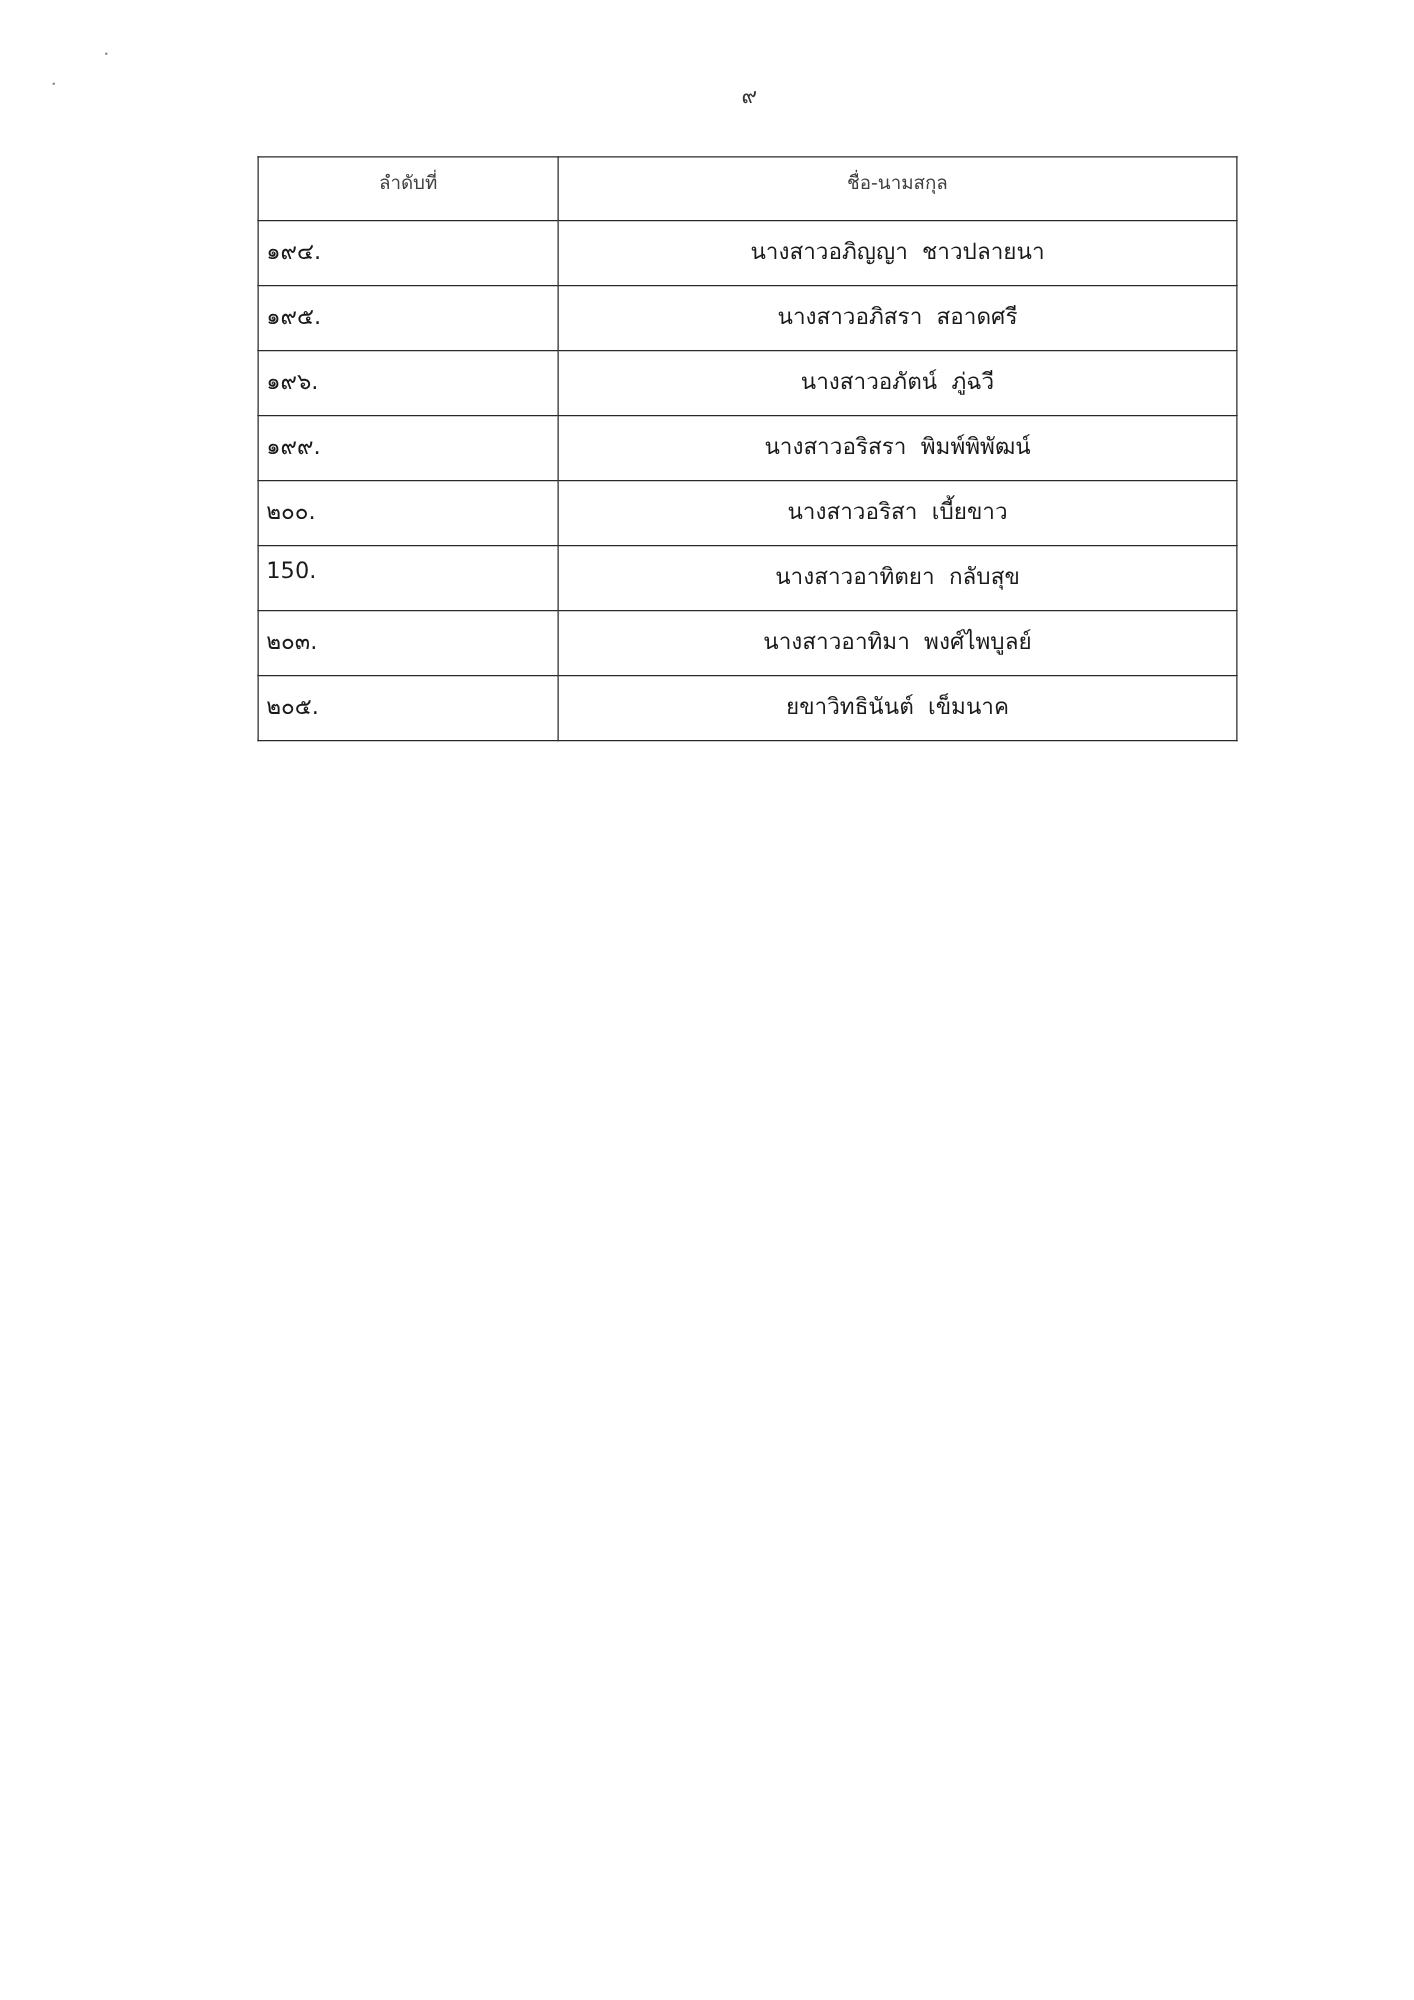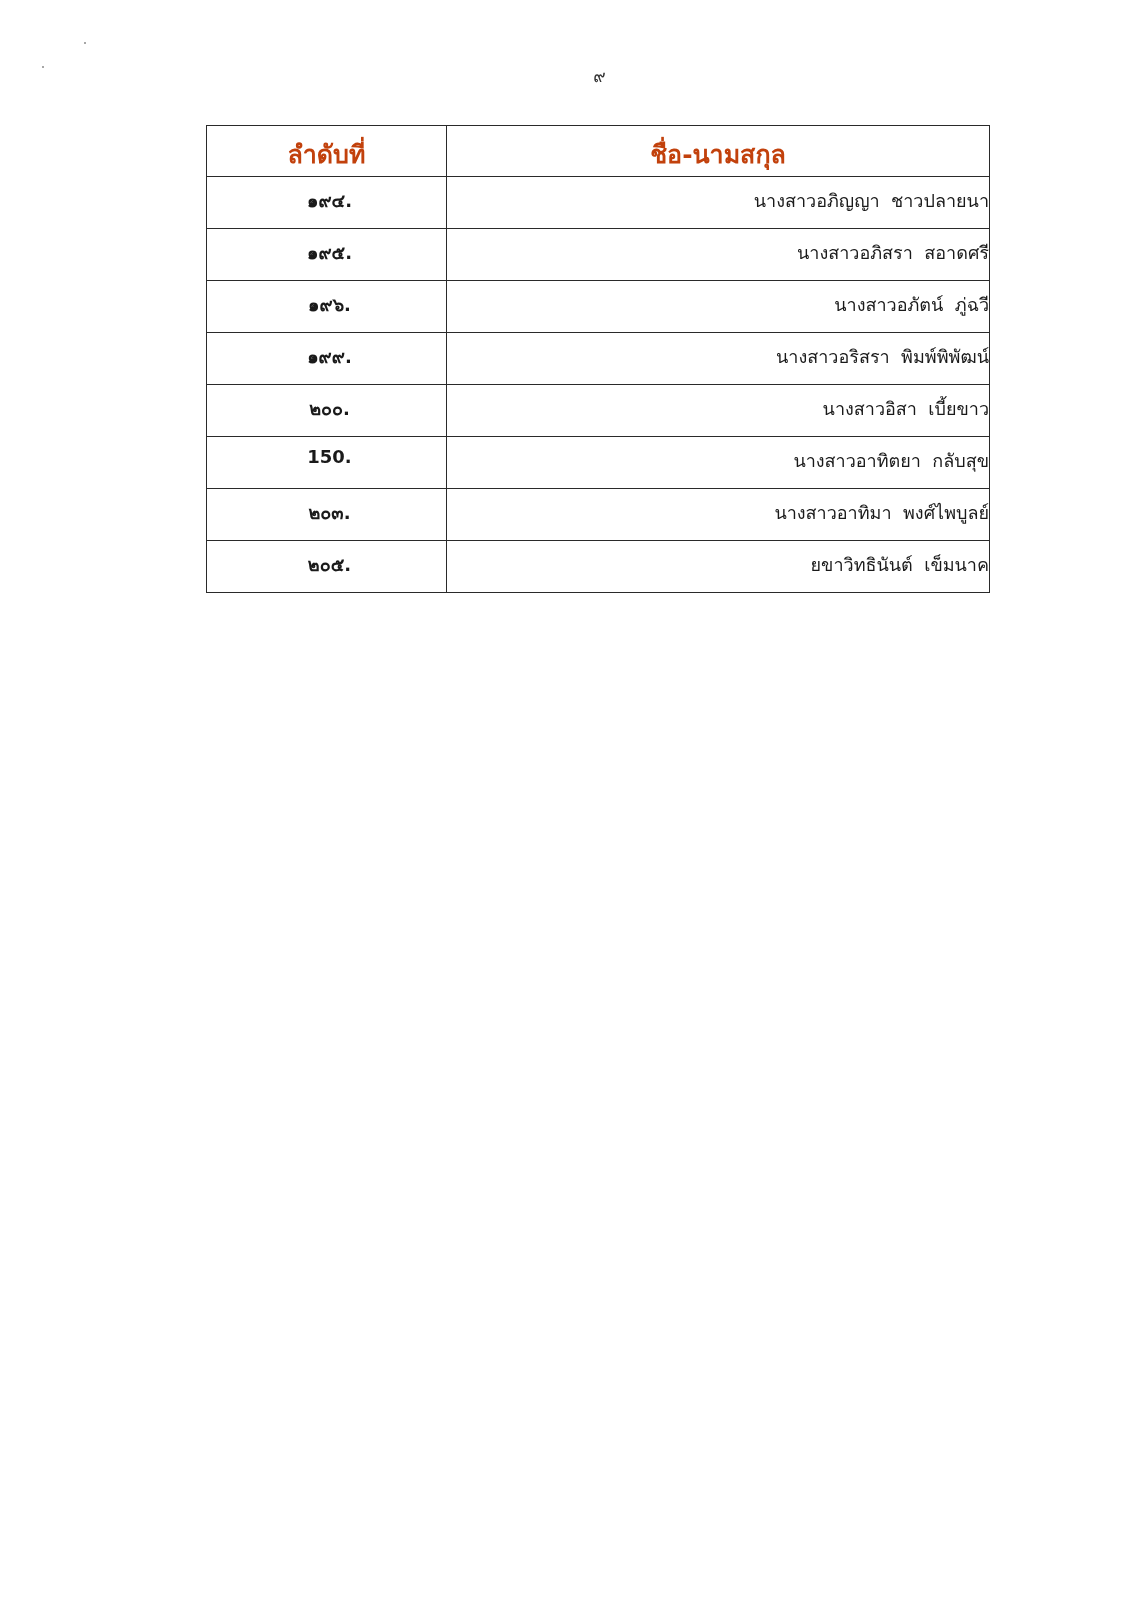--- a/index.html
+++ b/index.html
@@ -41,41 +41,40 @@
     }
     table.roster th, table.roster td {
       border: 1.3px solid #2a2a2a;
       padding: 0;
       vertical-align: top;
     }
     table.roster col.c-no { width: 240px; }
     table.roster col.c-name { width: 543px; }
     table.roster thead th {
       height: 51px;
-      font-weight: bold;
-      font-size: 25px;
+      font-weight: normal;
+      font-size: 15px;
       text-align: center;
       padding-top: 8px;
       box-sizing: border-box;
-      color: #c2410c;
+      color: #404040;
     }
     table.roster tbody td {
       height: 52px;
       box-sizing: border-box;
       font-size: 18px;
       padding-top: 9px;
       color: #1a1a1a;
     }
     table.roster tbody td.no {
-      text-align: center;
+      text-align: left;
       padding-left: 6px;
-      font-weight: bold;
     }
     table.roster tbody td.name {
-      text-align: right;
+      text-align: center;
       padding-left: 0;
       white-space: pre;
     }
   </style>
 </head>
 <body>
 
 <div class="speck" style="left:84px; top:42px;"></div>
 <div class="speck" style="left:42px; top:66px;"></div>
 
@@ -104,21 +103,21 @@
     <tr>
       <td class="no">๑๙๖.</td>
       <td class="name">นางสาวอภัตน์  ภู่ฉวี</td>
     </tr>
     <tr>
       <td class="no">๑๙๙.</td>
       <td class="name">นางสาวอริสรา  พิมพ์พิพัฒน์</td>
     </tr>
     <tr>
       <td class="no">๒๐๐.</td>
-      <td class="name">นางสาวอิสา  เบี้ยขาว</td>
+      <td class="name">นางสาวอริสา  เบี้ยขาว</td>
     </tr>
     <tr>
       <td class="no">150.</td>
       <td class="name">นางสาวอาทิตยา  กลับสุข</td>
     </tr>
     <tr>
       <td class="no">๒๐๓.</td>
       <td class="name">นางสาวอาทิมา  พงศ์ไพบูลย์</td>
     </tr>
     <tr>

